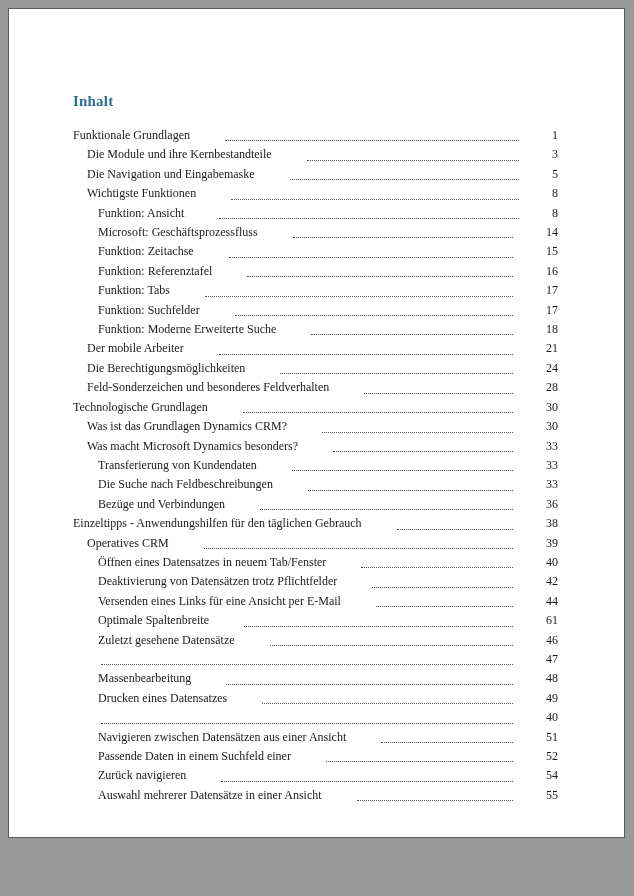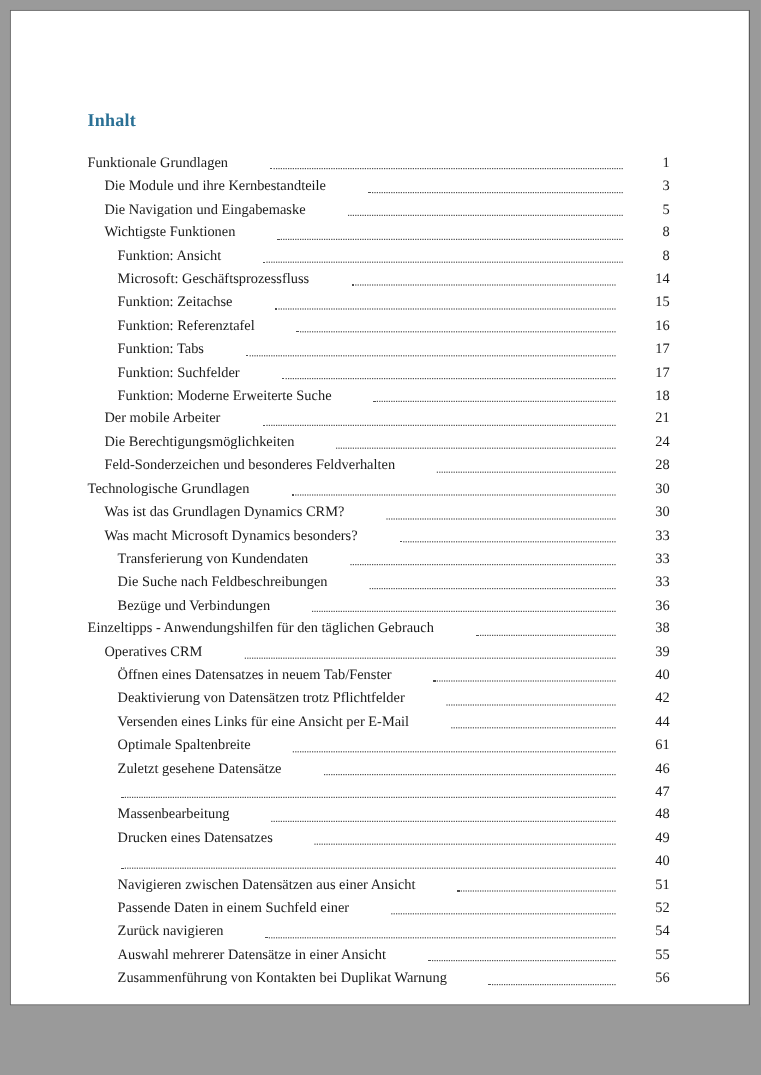--- a/index.html
+++ b/index.html
@@ -218,19 +218,14 @@
       <div class="toc-row level-3">
     <span class="toc-title">Zurück navigieren</span>
     <span class="toc-dots"></span>
     <span class="toc-page">54</span>
   </div>
       <div class="toc-row level-3">
     <span class="toc-title">Auswahl mehrerer Datensätze in einer Ansicht</span>
     <span class="toc-dots"></span>
     <span class="toc-page">55</span>
   </div>
-      <div class="toc-row level-3">
-    <span class="toc-title">Zusammenführung von Kontakten bei Duplikat Warnung</span>
-    <span class="toc-dots"></span>
-    <span class="toc-page">56</span>
-  </div>
     </div>
 </div>
 
 </body></html>

